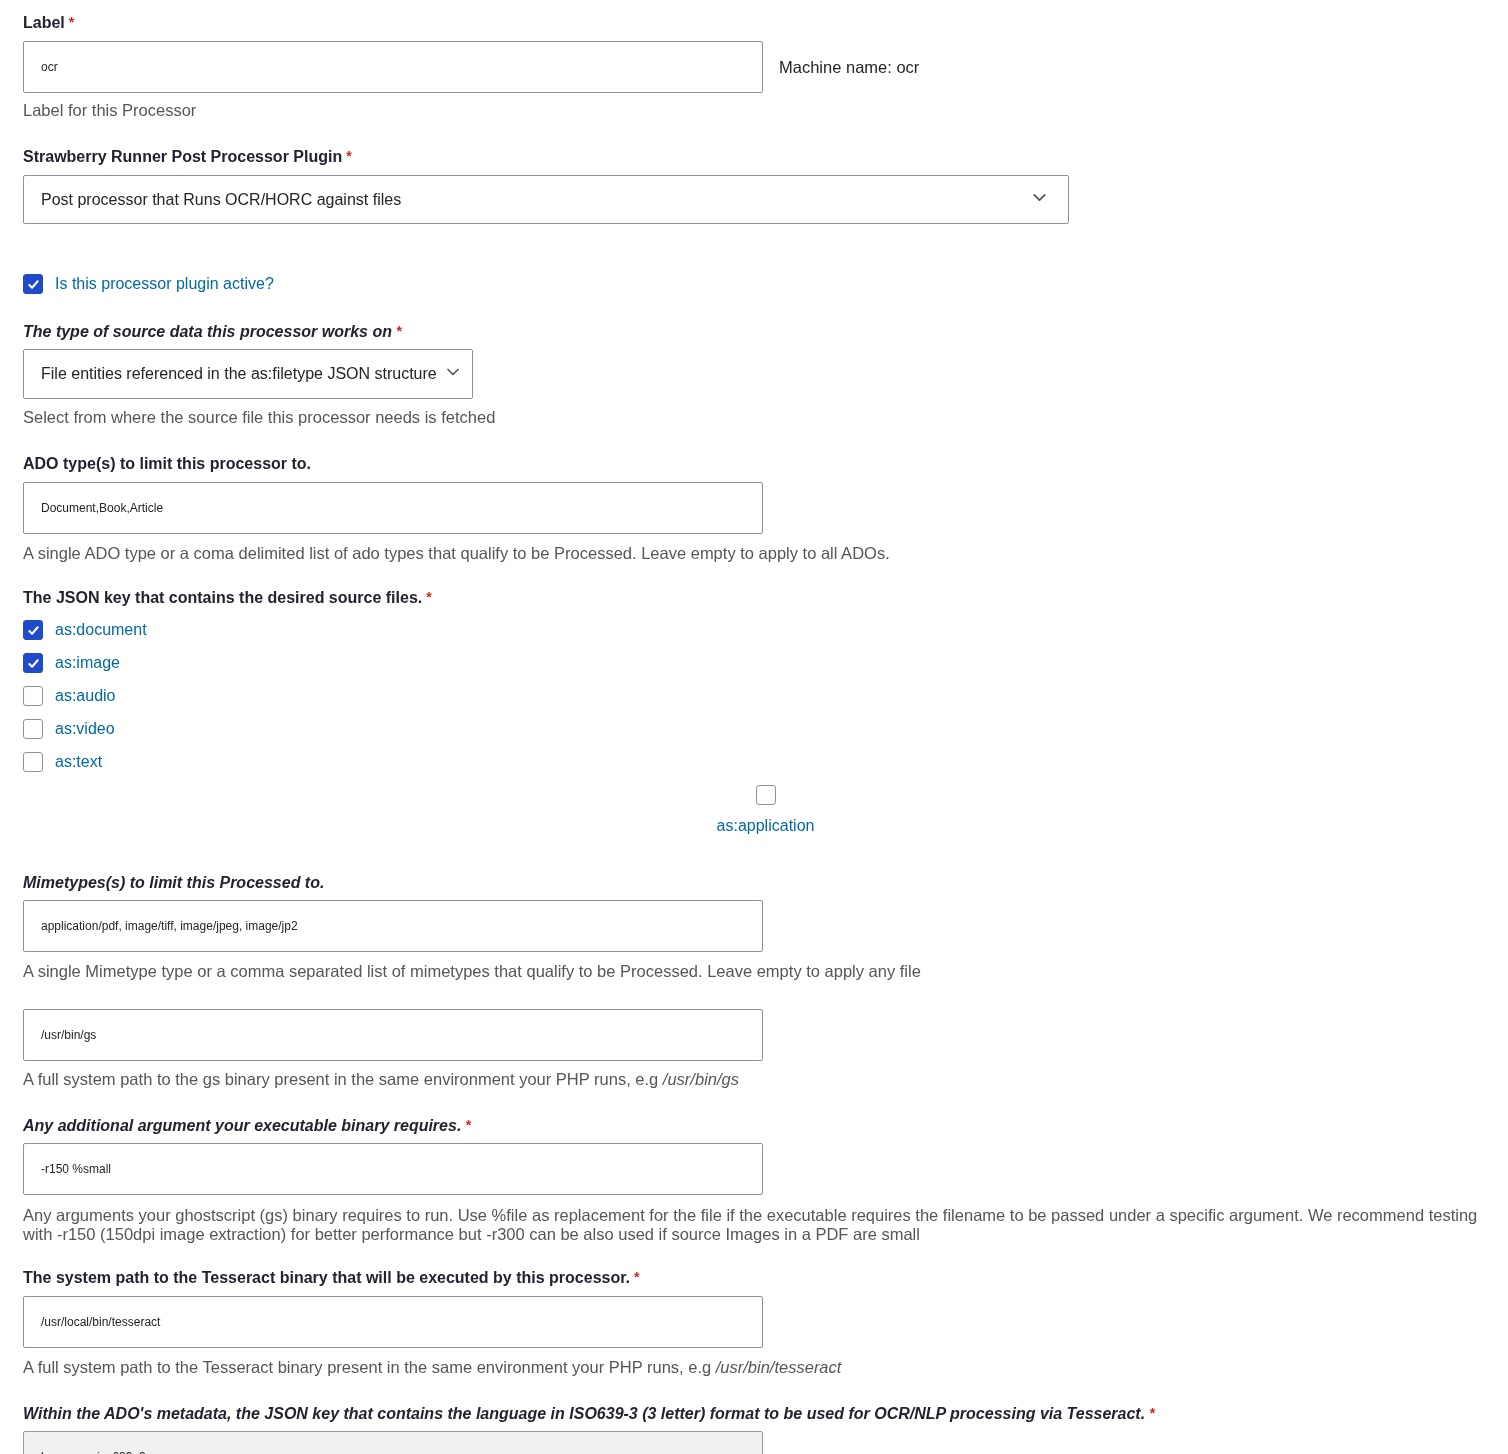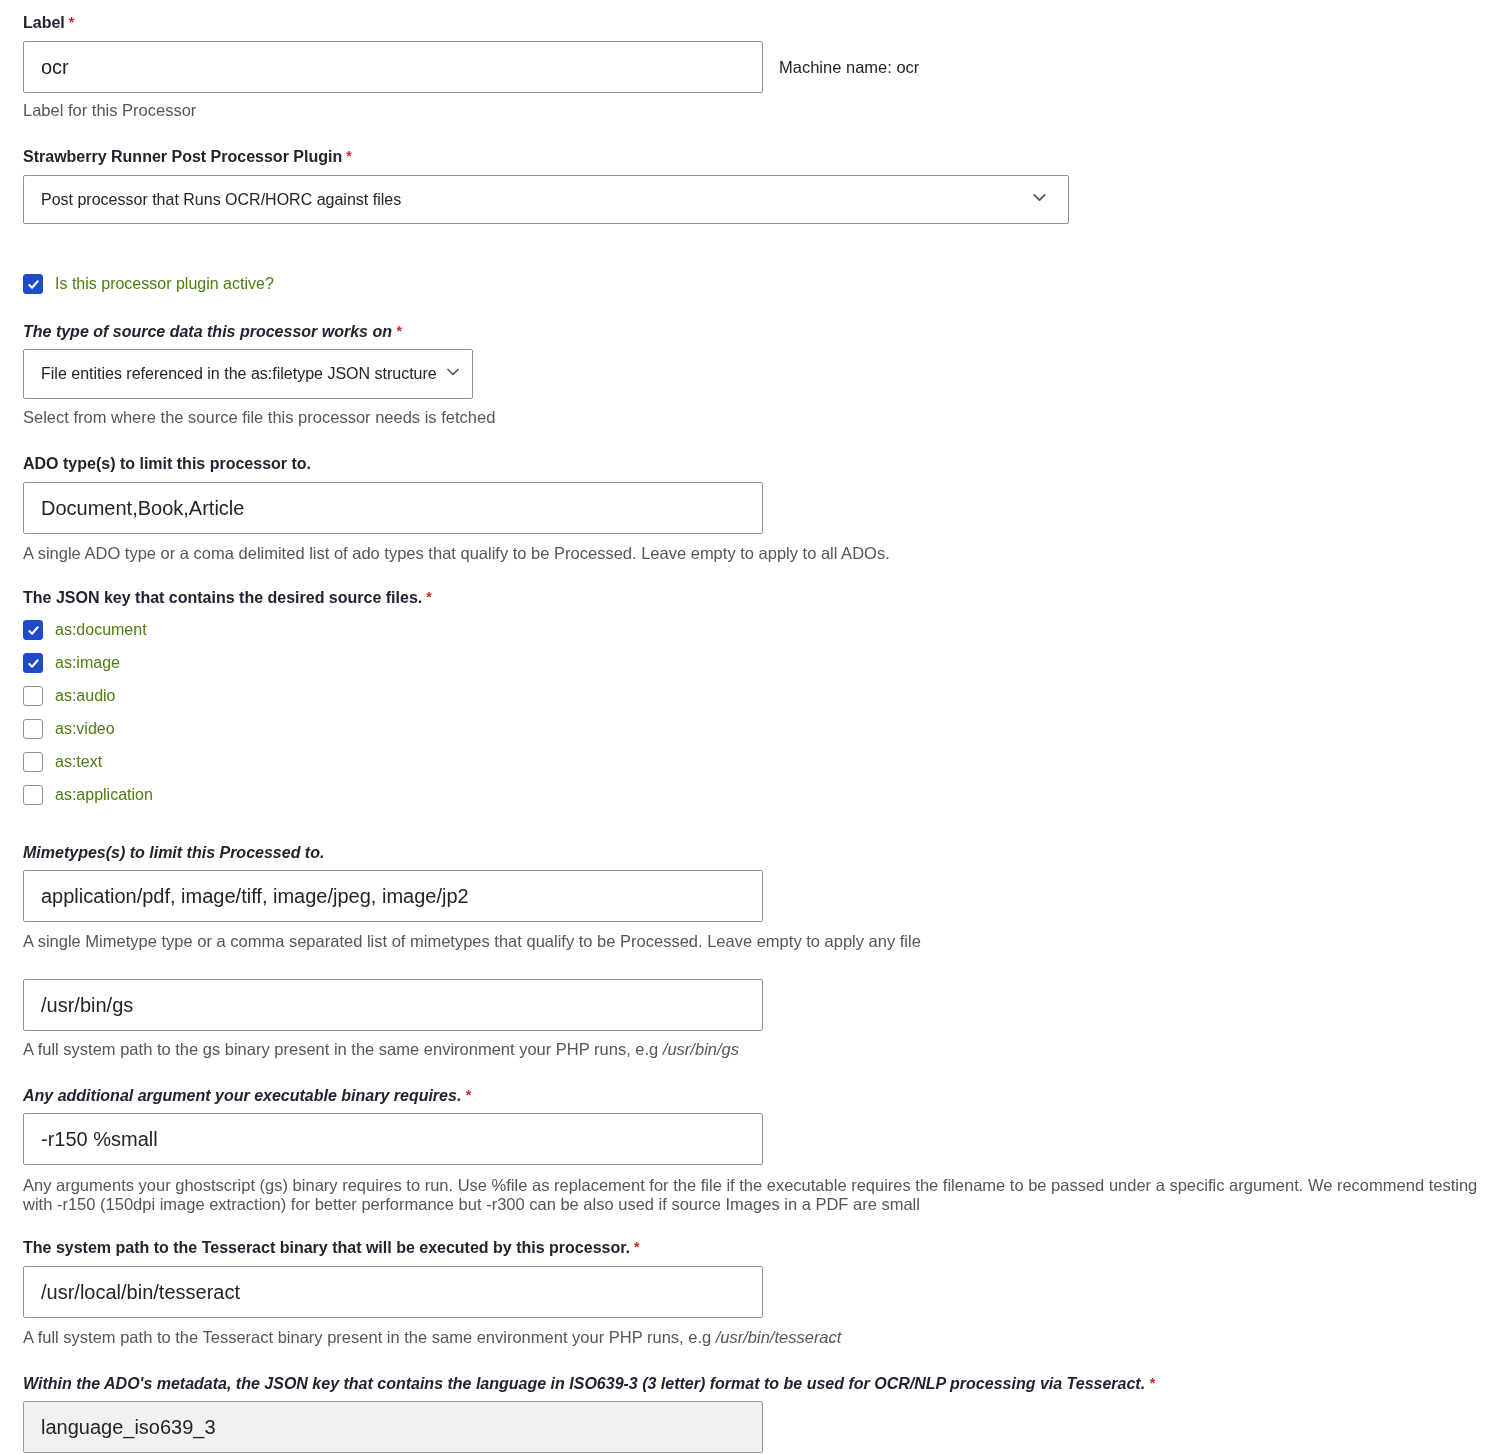--- a/index.html
+++ b/index.html
@@ -27,21 +27,21 @@
   }
   .req {
     color: var(--required); font-size: 14px; font-weight: bold;
     padding-left: 4px; position: relative; top: -1px;
   }
   .text-input {
     display: flex; align-items: center;
     width: 740px; height: 52px;
     border: 1px solid var(--border); border-radius: 2px;
     background: #fff; color: var(--inputtext);
-    font-size: 20px; padding: 0 17px;
+    font-size: 12px; padding: 0 17px;
     white-space: nowrap; overflow: hidden;
   }
   .text-input.shaded { background: #f1f1f2; border-color: #9a9ba0; }
   .input-row { display: flex; align-items: center; gap: 16px; margin-bottom: 8px; }
   .suffix { font-size: 16.5px; color: #24252b; }
   .help {
     font-size: 16.5px; line-height: 19px; color: var(--help);
     margin: 0; max-width: 1480px;
   }
   .help em { font-style: italic; }
@@ -49,42 +49,42 @@
   .select-box {
     display: flex; align-items: center; justify-content: space-between;
     height: 49px; border: 1px solid var(--border); border-radius: 2px;
     background: #fff; font-size: 16px; color: var(--inputtext);
     padding: 0 20px 0 17px; cursor: default;
   }
   .select-box.wide { width: 1046px; height: 49px; }
   .select-box.narrow { width: 450px; height: 50px; padding-right: 11px; }
   .select-box .chev { flex: 0 0 auto; margin-left: 8px; }
 
-  .check-row { display: flex; align-items: center; gap: 12px; font-size: 16px; color: #4d7c0f; }
+  .check-row { display: flex; align-items: center; gap: 12px; font-size: 16px; color: #0369a1; }
   .checkbox {
     width: 20px; height: 20px; flex: 0 0 auto;
     border: 1px solid var(--border); border-radius: 3px; background: #fff;
     display: flex; align-items: center; justify-content: center;
   }
   .checkbox svg { display: none; }
   .checkbox.checked { background: var(--accent); border-color: var(--accent); }
   .checkbox.checked svg { display: block; }
 
   
   .mb8  { margin-bottom: 8px; font-style: italic; }
   .mb9  { margin-bottom: 9px; }
   .mb10 { margin-bottom: 10px; }
   .mb11 { margin-bottom: 11px; }
   .mb13 { margin-bottom: 13px; }
   .mb25 { margin-bottom: 25px; }
   .mb26 { margin-bottom: 26px; }
   .mb28 { margin-bottom: 28px; }
   .mb29 { margin-bottom: 29px; }
   .mb34 { margin-bottom: 50px; }
-  .mb39 { margin-bottom: 39px; }
+  .mb39 { margin-bottom: 39px; flex-direction: column; }
   .mt9  { margin-top: 9px; }
 </style>
 </head>
 <body>
 
 <div class="page">
 
   <div>
     <div class="field-label"><span>Label</span><span class="req">*</span></div>
     <div class="input-row">

